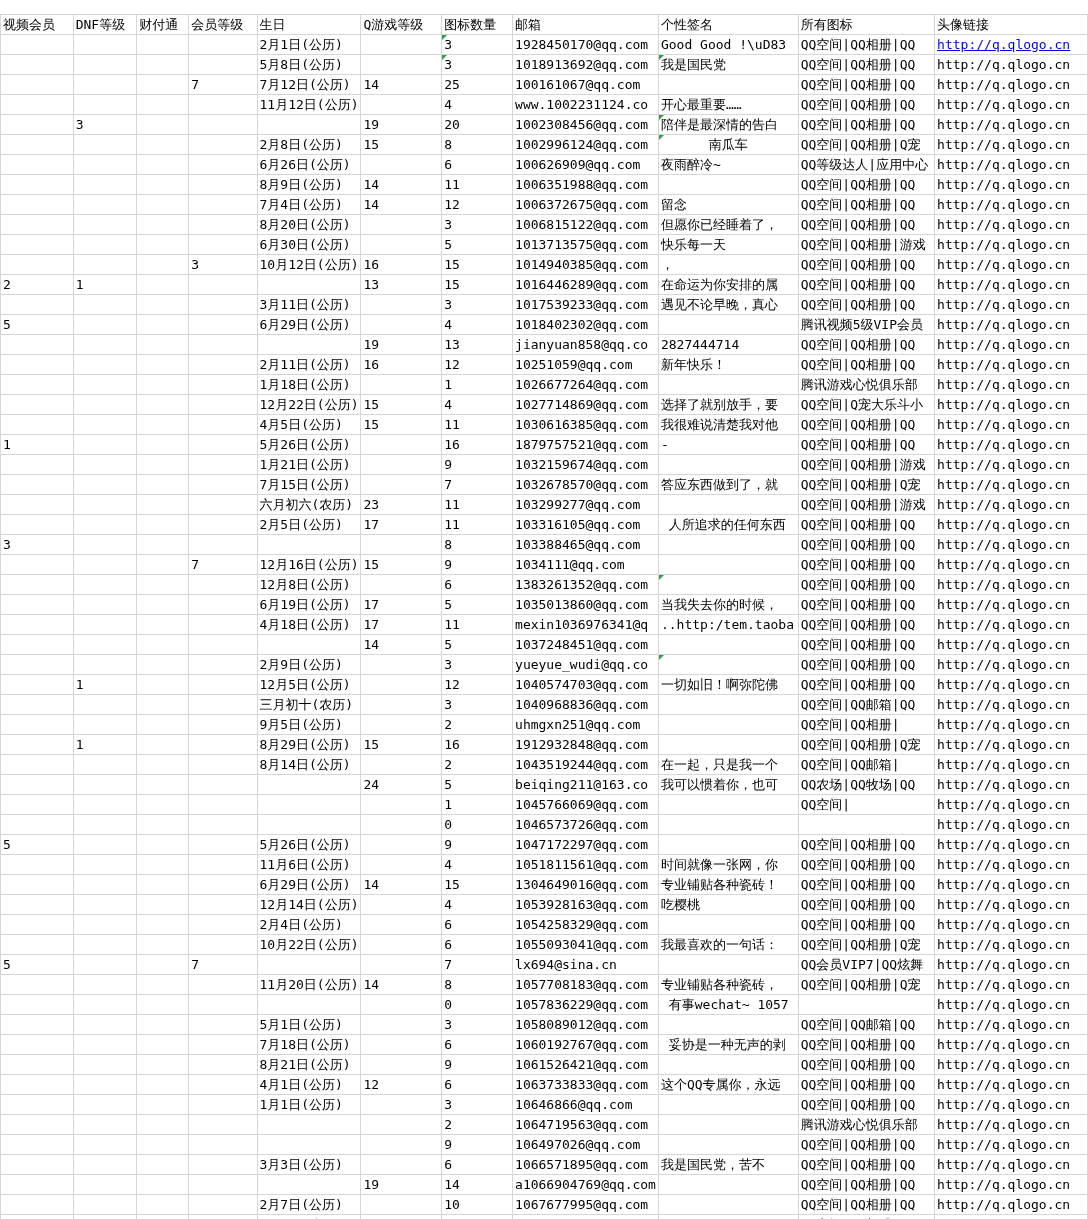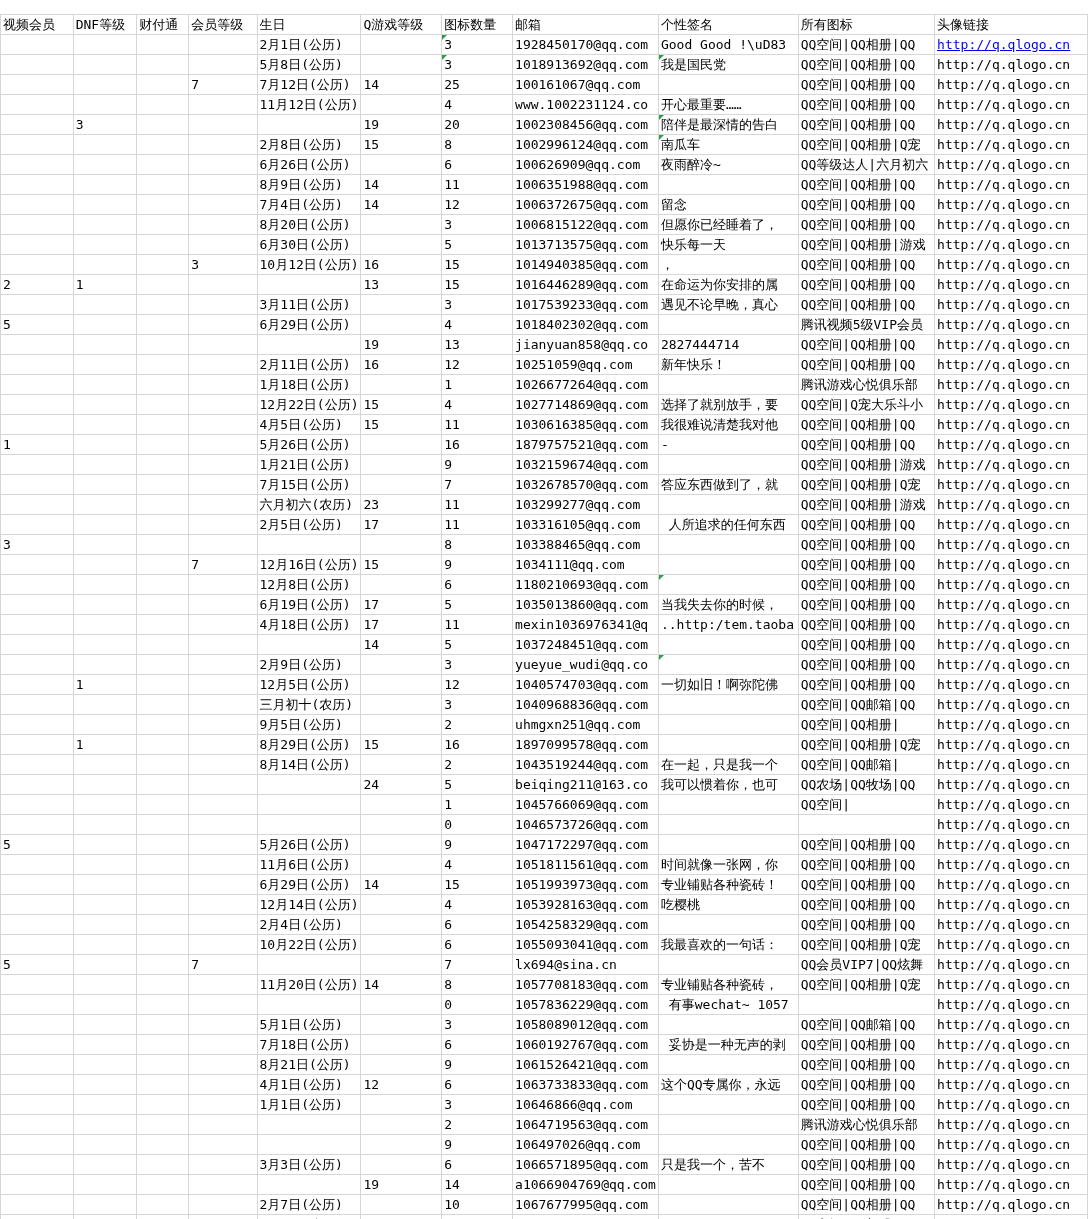--- a/index.html
+++ b/index.html
@@ -5,21 +5,21 @@
   html,body{margin:0;padding:0;background:#fff}
   body{width:1088px;height:1219px;overflow:hidden;position:relative;
        font-family:"DejaVu Sans Mono", monospace;}
   .sheet{position:absolute;top:14px;left:0;}
   table{border-collapse:collapse;table-layout:fixed;}
   th,td{border:1px solid #d6d6d6;height:19px;padding:0 2px;overflow:hidden;
         white-space:pre;font:13px/19px "DejaVu Sans Mono", monospace;
         font-weight:normal;text-align:left;vertical-align:middle;color:#000;
         position:relative;}
   td.ovf{overflow:visible;z-index:2;margin-left:44px;}
-  td.right{text-align:left;}
+  td.right{text-align:center;}
   td.mk::before{content:"";position:absolute;top:0;left:0;width:0;height:0;
         border-top:5px solid #2f9e44;border-right:5px solid transparent;}
   span.lk{color:#0000ee;text-decoration:underline;}
   tr{height:20px;}
 </style>
 </head>
 <body>
 
 <div class="sheet">
   <table>
@@ -133,21 +133,21 @@
         <tr>
           <td><span></span></td>
           <td><span></span></td>
           <td><span></span></td>
           <td><span></span></td>
           <td><span>6月26日(公历)</span></td>
           <td><span></span></td>
           <td><span>6</span></td>
           <td><span>100626909@qq.com</span></td>
           <td><span>夜雨醉冷~</span></td>
-          <td><span>QQ等级达人|六月初六</span></td>
+          <td><span>QQ等级达人|应用中心</span></td>
           <td><span>http://q.qlogo.cn</span></td>
         </tr>
         <tr>
           <td><span></span></td>
           <td><span></span></td>
           <td><span></span></td>
           <td><span></span></td>
           <td><span>8月9日(公历)</span></td>
           <td><span>14</span></td>
           <td><span>11</span></td>
@@ -404,21 +404,21 @@
           <td><span>http://q.qlogo.cn</span></td>
         </tr>
         <tr>
           <td><span></span></td>
           <td><span></span></td>
           <td><span></span></td>
           <td><span></span></td>
           <td><span>12月8日(公历)</span></td>
           <td><span></span></td>
           <td><span>6</span></td>
-          <td class="ovf"><span>1180210693@qq.com</span></td>
+          <td class="ovf"><span>1383261352@qq.com</span></td>
           <td class="mk"><span></span></td>
           <td><span>QQ空间|QQ相册|QQ</span></td>
           <td><span>http://q.qlogo.cn</span></td>
         </tr>
         <tr>
           <td><span></span></td>
           <td><span></span></td>
           <td><span></span></td>
           <td><span></span></td>
           <td><span>6月19日(公历)</span></td>
@@ -508,21 +508,21 @@
           <td><span>http://q.qlogo.cn</span></td>
         </tr>
         <tr>
           <td><span></span></td>
           <td><span>1</span></td>
           <td><span></span></td>
           <td><span></span></td>
           <td><span>8月29日(公历)</span></td>
           <td><span>15</span></td>
           <td><span>16</span></td>
-          <td class="ovf"><span>1897099578@qq.com</span></td>
+          <td class="ovf"><span>1912932848@qq.com</span></td>
           <td><span></span></td>
           <td><span>QQ空间|QQ相册|Q宠</span></td>
           <td><span>http://q.qlogo.cn</span></td>
         </tr>
         <tr>
           <td><span></span></td>
           <td><span></span></td>
           <td><span></span></td>
           <td><span></span></td>
           <td><span>8月14日(公历)</span></td>
@@ -599,21 +599,21 @@
           <td><span>http://q.qlogo.cn</span></td>
         </tr>
         <tr>
           <td><span></span></td>
           <td><span></span></td>
           <td><span></span></td>
           <td><span></span></td>
           <td><span>6月29日(公历)</span></td>
           <td><span>14</span></td>
           <td><span>15</span></td>
-          <td><span>1051993973@qq.com</span></td>
+          <td><span>1304649016@qq.com</span></td>
           <td><span>专业铺贴各种瓷砖！</span></td>
           <td><span>QQ空间|QQ相册|QQ</span></td>
           <td><span>http://q.qlogo.cn</span></td>
         </tr>
         <tr>
           <td><span></span></td>
           <td><span></span></td>
           <td><span></span></td>
           <td><span></span></td>
           <td><span>12月14日(公历)</span></td>
@@ -782,21 +782,21 @@
         </tr>
         <tr>
           <td><span></span></td>
           <td><span></span></td>
           <td><span></span></td>
           <td><span></span></td>
           <td><span>3月3日(公历)</span></td>
           <td><span></span></td>
           <td><span>6</span></td>
           <td><span>1066571895@qq.com</span></td>
-          <td><span>只是我一个，苦不</span></td>
+          <td><span>我是国民党，苦不</span></td>
           <td><span>QQ空间|QQ相册|QQ</span></td>
           <td><span>http://q.qlogo.cn</span></td>
         </tr>
         <tr>
           <td><span></span></td>
           <td><span></span></td>
           <td><span></span></td>
           <td><span></span></td>
           <td><span></span></td>
           <td><span>19</span></td>

